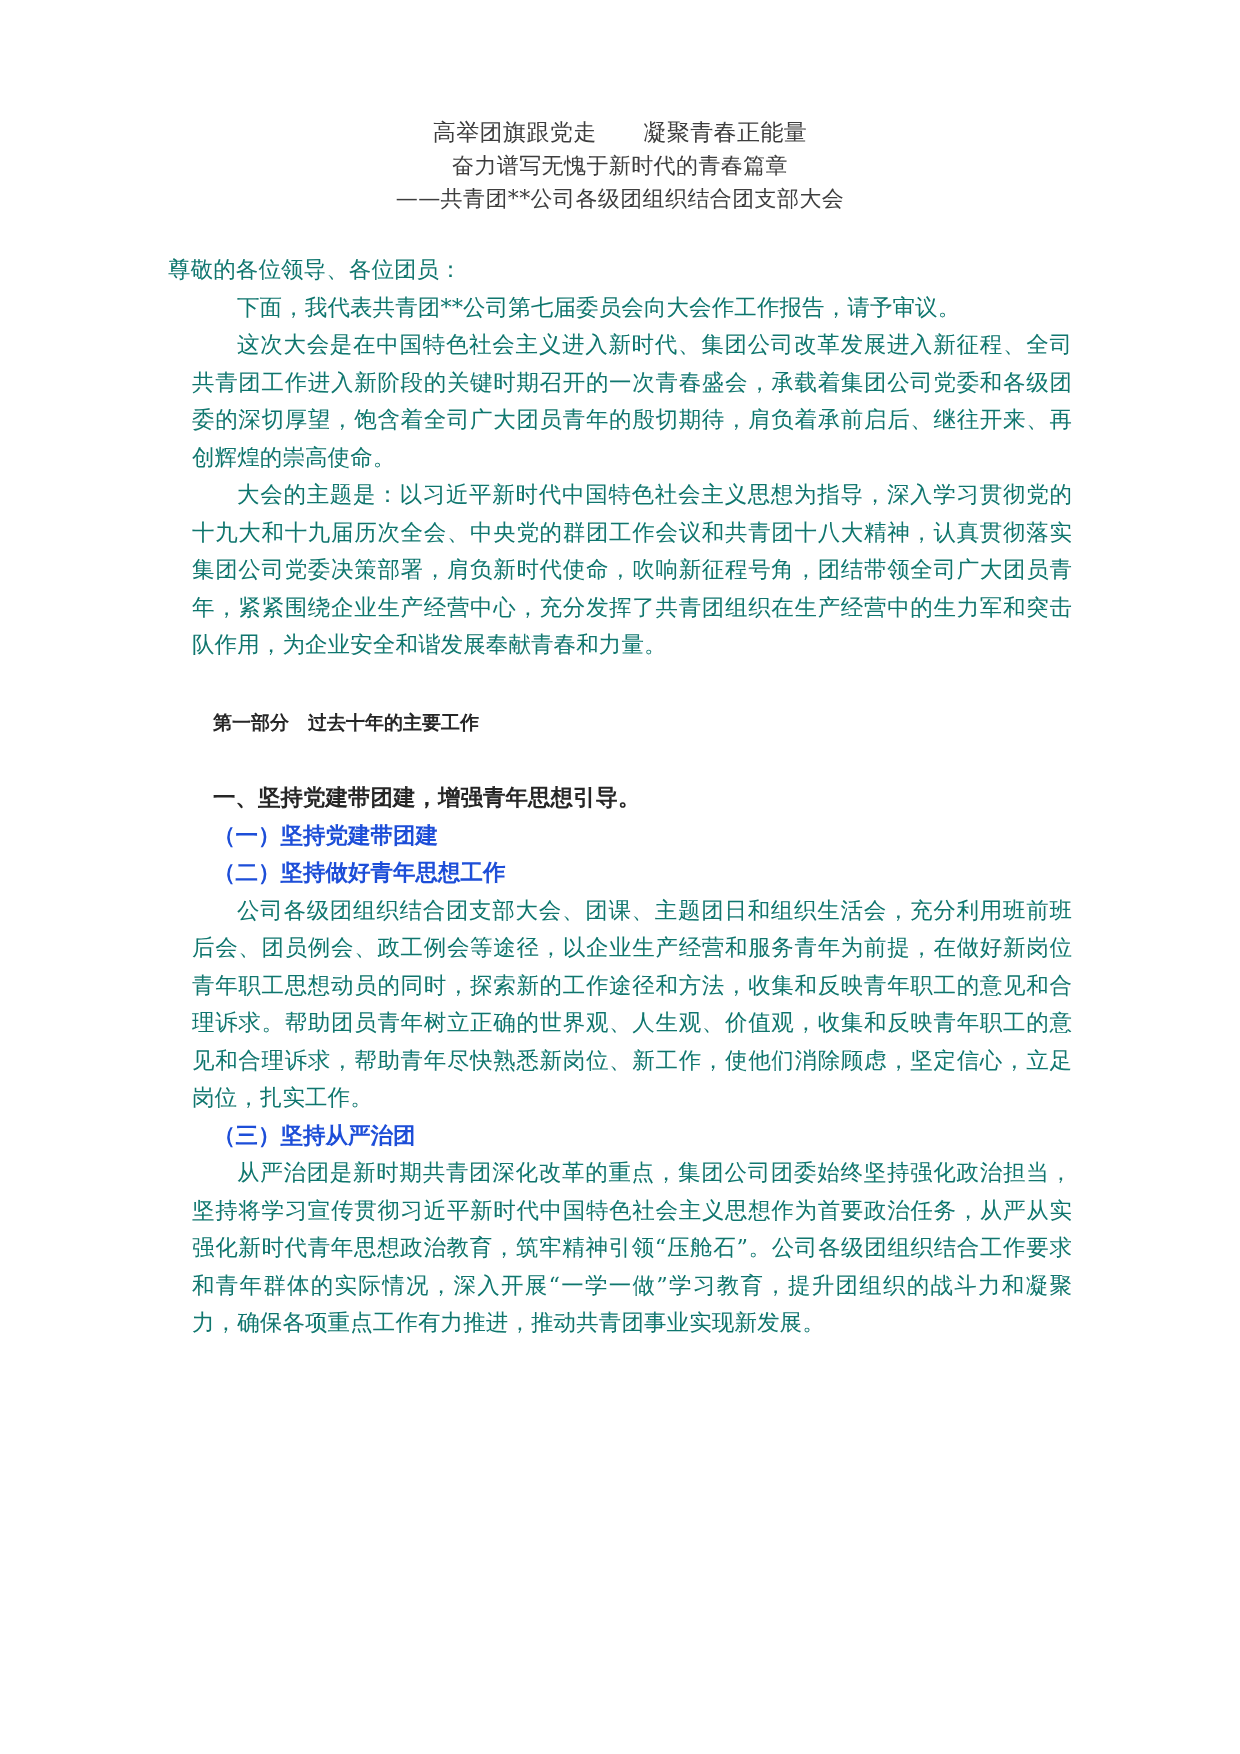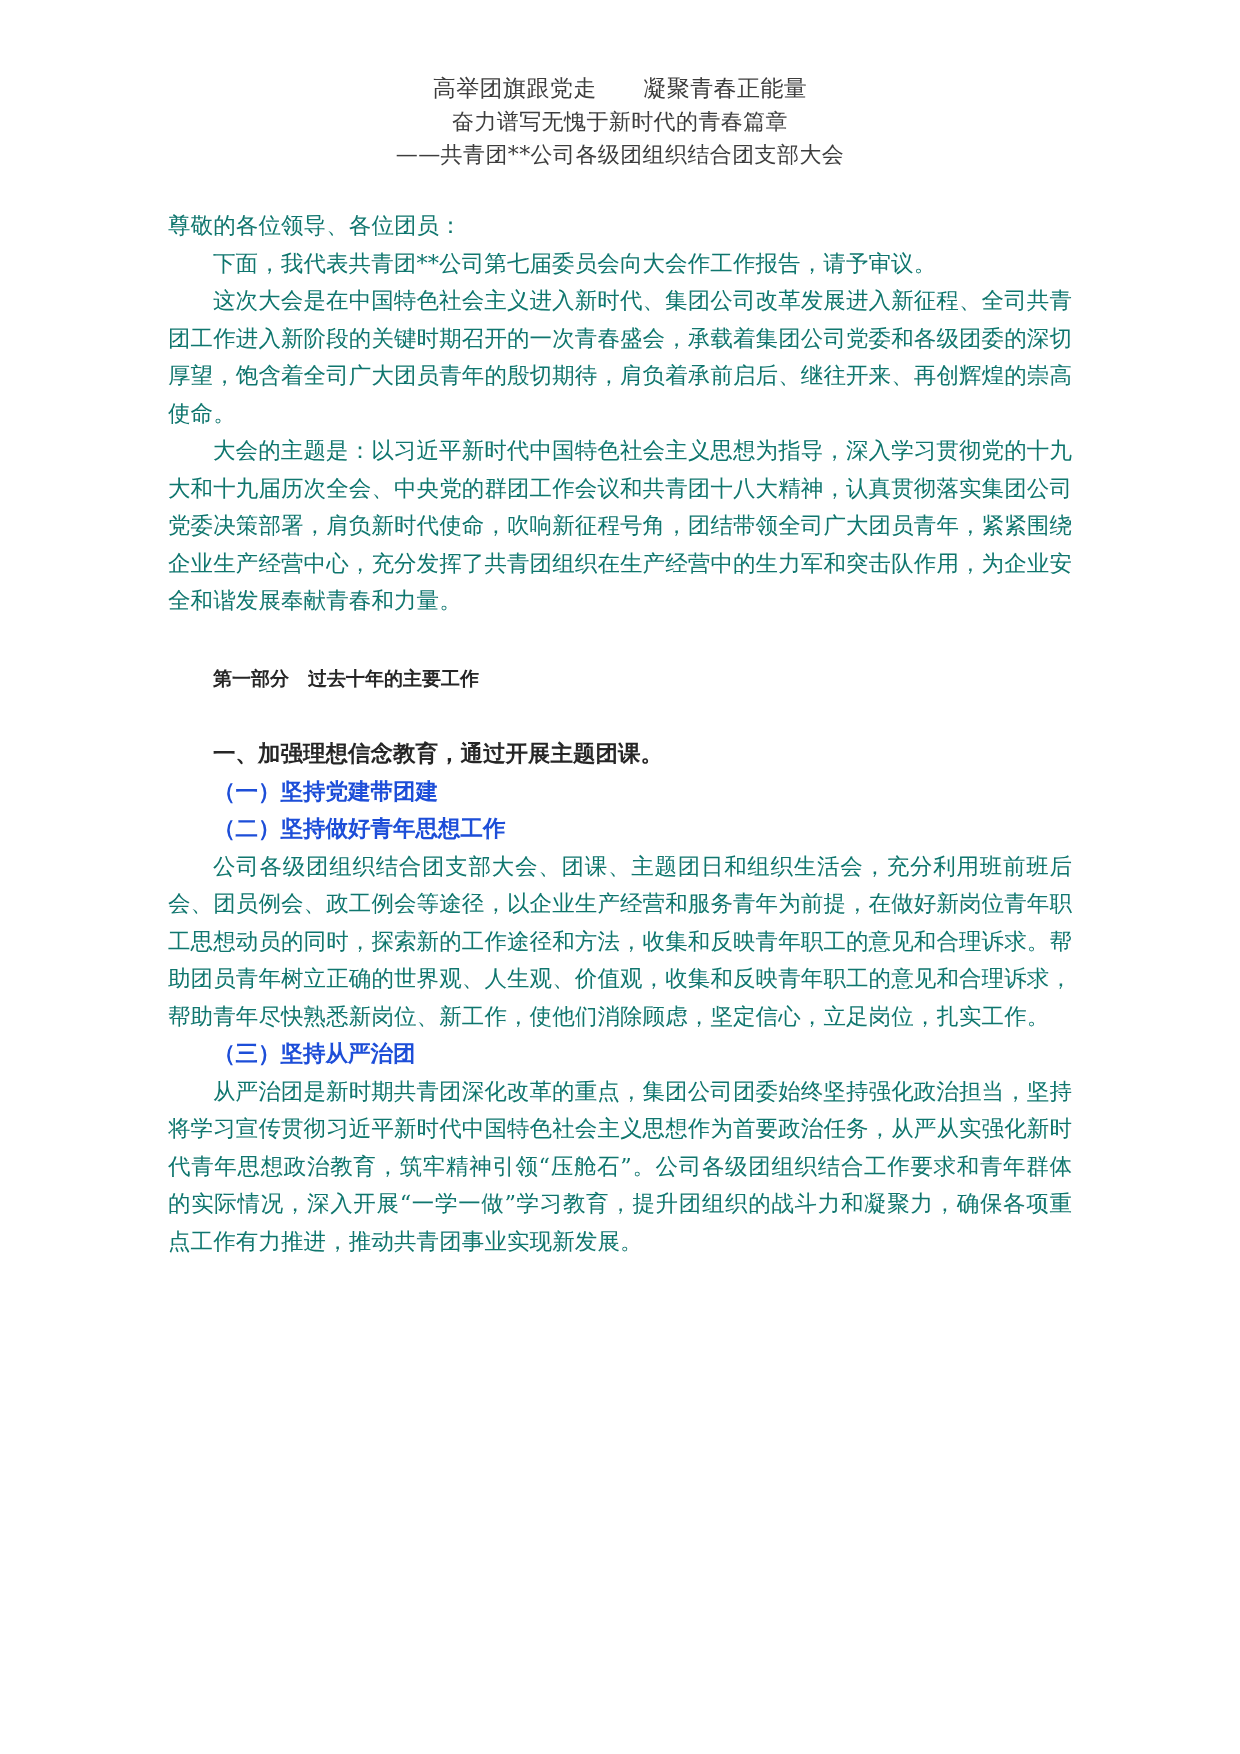--- a/index.html
+++ b/index.html
@@ -12,21 +12,21 @@
     height: 1754px;
     font-family: "DejaVu Serif", "Liberation Serif", serif;
     color: #3b3b3b;
     -webkit-font-smoothing: antialiased;
   }
   .page {
     position: relative;
     width: 1240px;
     height: 1754px;
     box-sizing: border-box;
-    padding: 72px 168px 0 168px;
+    padding: 116px 168px 0 168px;
     background: #ffffff;
   }
   
   .title-block {
     text-align: center;
     margin: 0 0 36px 0;
   }
   .title-line {
     font-family: "DejaVu Serif", "Liberation Serif", serif;
     font-size: 23px;
@@ -44,20 +44,21 @@
     line-height: 37.5px;
     text-align: justify;
     text-justify: inter-ideograph;
     letter-spacing: 0.1px;
     margin: 0;
     color: #0f766e;
     text-indent: 0;
   }
   .para.indent {
     text-indent: 45px;
+    margin-left: 24px;
   }
   
   .h-part {
     font-size: 19px;
     line-height: 37.5px;
     font-weight: bold;
     color: #262626;
     margin: 40px 0 38px 0;
     text-indent: 45px;
     white-space: pre;
@@ -91,21 +92,21 @@
   </div>
 
   <p class="para">尊敬的各位领导、各位团员：</p>
 
   <p class="para indent">下面，我代表共青团**公司第七届委员会向大会作工作报告，请予审议。</p>
   <p class="para indent">这次大会是在中国特色社会主义进入新时代、集团公司改革发展进入新征程、全司共青团工作进入新阶段的关键时期召开的一次青春盛会，承载着集团公司党委和各级团委的深切厚望，饱含着全司广大团员青年的殷切期待，肩负着承前启后、继往开来、再创辉煌的崇高使命。</p>
   <p class="para indent">大会的主题是：以习近平新时代中国特色社会主义思想为指导，深入学习贯彻党的十九大和十九届历次全会、中央党的群团工作会议和共青团十八大精神，认真贯彻落实集团公司党委决策部署，肩负新时代使命，吹响新征程号角，团结带领全司广大团员青年，紧紧围绕企业生产经营中心，充分发挥了共青团组织在生产经营中的生力军和突击队作用，为企业安全和谐发展奉献青春和力量。</p>
 
   <div class="h-part">第一部分　过去十年的主要工作</div>
 
-  <div class="h-num">一、加强理想信念教育，通过开展主题团课。</div>
+  <div class="h-num">一、坚持党建带团建，增强青年思想引导。</div>
 
   <div class="h-sub">（一）坚持党建带团建</div>
 
   <div class="h-sub">（二）坚持做好青年思想工作</div>
   <p class="para indent">公司各级团组织结合团支部大会、团课、主题团日和组织生活会，充分利用班前班后会、团员例会、政工例会等途径，以企业生产经营和服务青年为前提，在做好新岗位青年职工思想动员的同时，探索新的工作途径和方法，收集和反映青年职工的意见和合理诉求。帮助团员青年树立正确的世界观、人生观、价值观，收集和反映青年职工的意见和合理诉求，帮助青年尽快熟悉新岗位、新工作，使他们消除顾虑，坚定信心，立足岗位，扎实工作。</p>
 
   <div class="h-sub">（三）坚持从严治团</div>
   <p class="para indent">从严治团是新时期共青团深化改革的重点，集团公司团委始终坚持强化政治担当，坚持将学习宣传贯彻习近平新时代中国特色社会主义思想作为首要政治任务，从严从实强化新时代青年思想政治教育，筑牢精神引领“压舱石”。公司各级团组织结合工作要求和青年群体的实际情况，深入开展“一学一做”学习教育，提升团组织的战斗力和凝聚力，确保各项重点工作有力推进，推动共青团事业实现新发展。</p>
 
 

